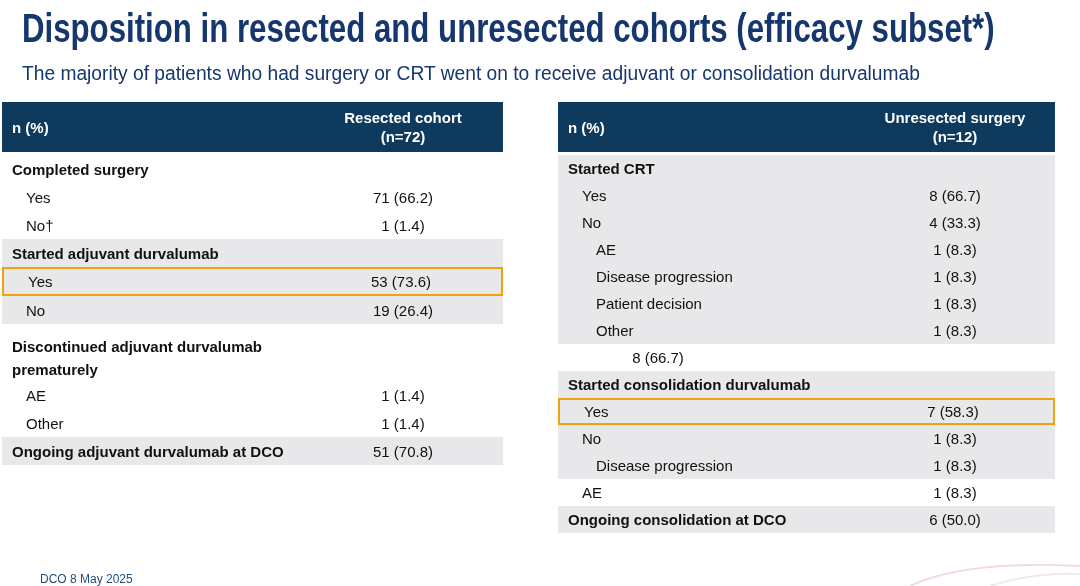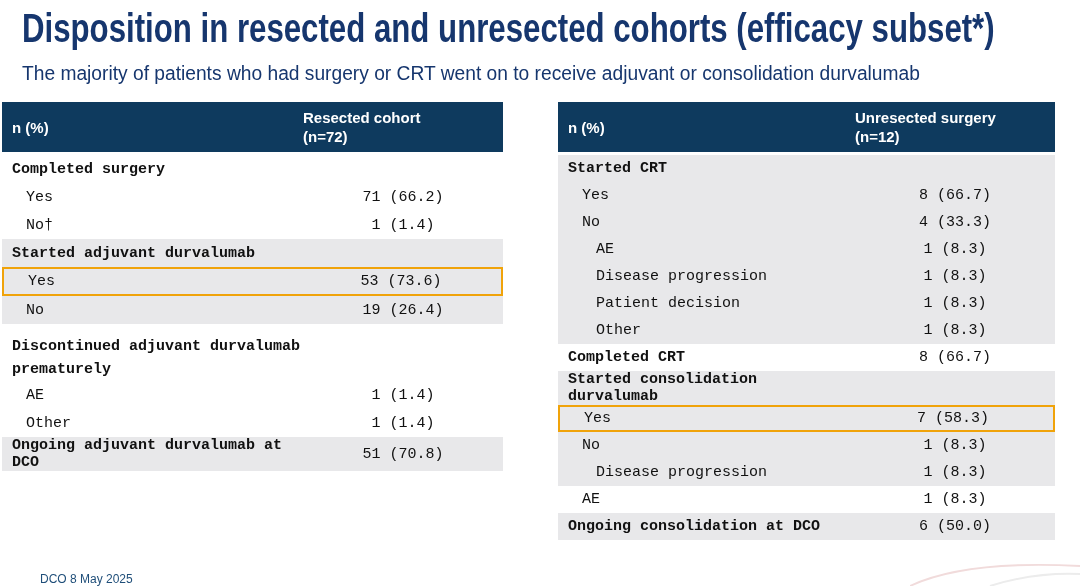--- a/index.html
+++ b/index.html
@@ -32,24 +32,24 @@
     white-space:nowrap;transform:scaleX(0.96);transform-origin:0 50%;
   }
   .table{position:absolute;top:102px;font-size:15px;}
   .table.left{left:2px;width:501px;}
   .table.right{left:558px;width:497px;}
   .thead{
     background:var(--navy);color:#fff;font-weight:700;
     height:50px;display:flex;align-items:center;margin-bottom:3px;
   }
   .th-label{flex:1;padding-left:10px;}
-  .th-cohort{width:200px;line-height:1.3;}
+  .th-cohort{width:200px;text-align:center;line-height:1.3;}
   .th-cohort span{display:block;}
   .row{
-    display:flex;align-items:center;min-height:28px;background:transparent;font-family:Liberation Mono, monospace;
+    display:flex;align-items:center;min-height:28px;background:transparent;
   }
   .table.right .row{min-height:27px;}
   .row .label{flex:1;padding-left:10px;}
   .row .value{width:200px;text-align:center;flex-shrink:0;}
   .row.sub .label{padding-left:24px;}
   .row.sub2 .label{padding-left:38px;}
   .row.section .label{font-weight:700;}
   .row.shaded{background:var(--band_gray);}
   .row.hl{border:2px solid var(--orange);min-height:29px;}
   .row.tight{min-height:21px;}
@@ -149,21 +149,20 @@
     </div>
     <div class="row sub2 shaded">
       <span class="label">Patient decision</span>
       <span class="value">1 (8.3)</span>
     </div>
     <div class="row sub2 shaded">
       <span class="label">Other</span>
       <span class="value">1 (8.3)</span>
     </div>
     <div class="row section">
-      <span class="label">Completed CRT</span>
       <span class="value">8 (66.7)</span>
     </div>
     <div class="row section shaded">
       <span class="label">Started consolidation durvalumab</span>
       <span class="value"></span>
     </div>
     <div class="row sub shaded hl">
       <span class="label">Yes</span>
       <span class="value">7 (58.3)</span>
     </div>

